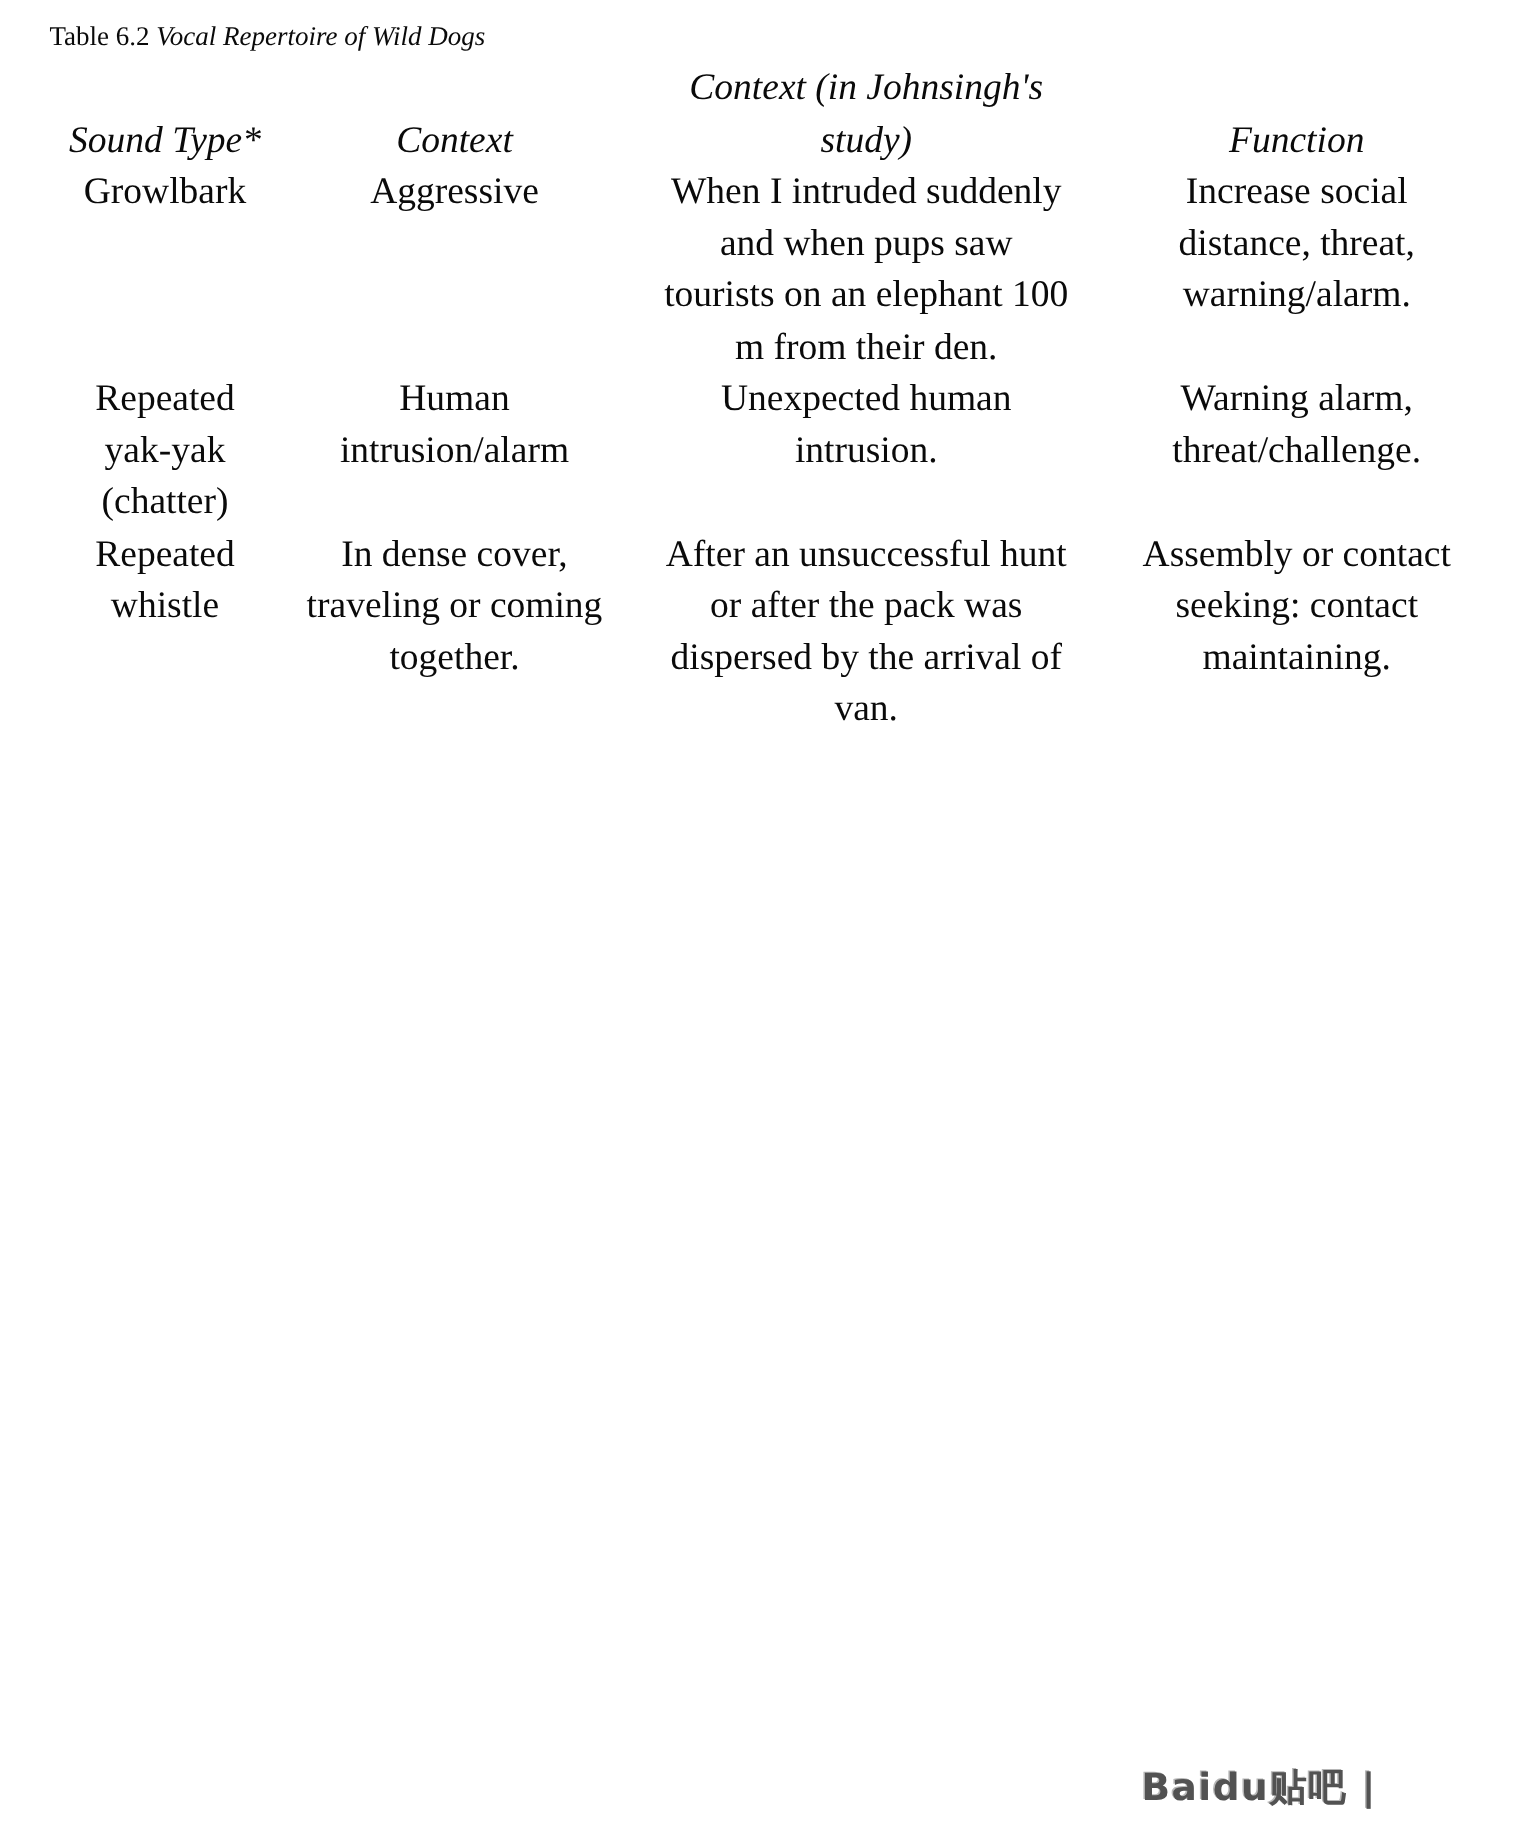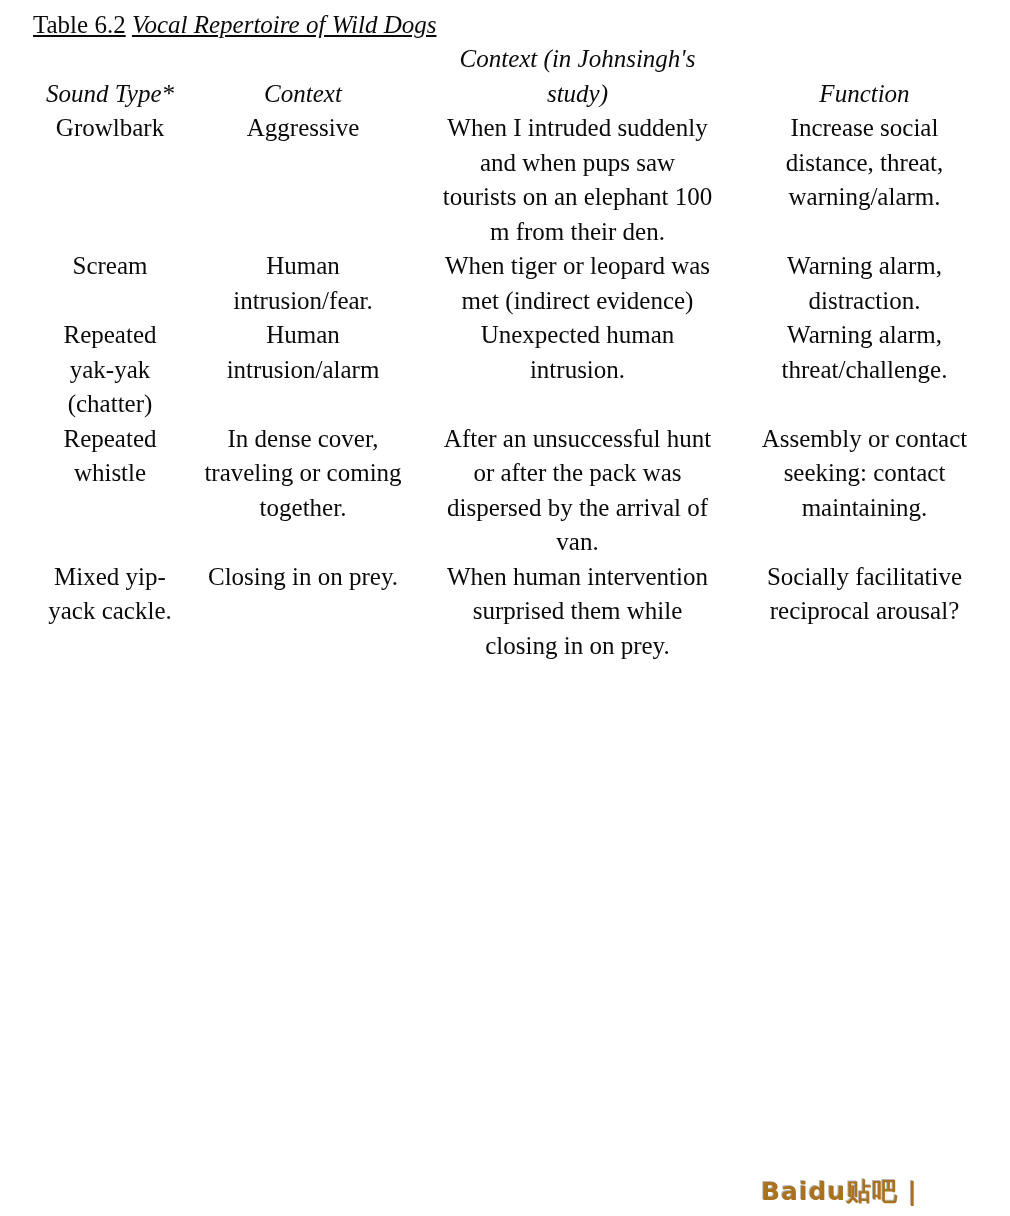--- a/index.html
+++ b/index.html
@@ -12,24 +12,23 @@
     height: 1216px;
     position: relative;
     overflow: hidden;
     font-family: "Liberation Serif", serif;
     color: #0a0a0a;
   }
   .page {
     padding: 7px 16px 0 33px;
   }
   .doc-title {
-    font-size: 25px;
+    font-size: 18px;
     line-height: 35px;
     white-space: nowrap;
-    text-decoration: underline;
   }
   .doc-title .title-prefix {
     margin-right: 0.25em;
   }
   .doc-title .title-name {
     font-style: italic;
   }
   table.repertoire {
     border-collapse: collapse;
     table-layout: fixed;
@@ -62,21 +61,21 @@
     width: 977px;
   }
   .watermark {
     position: absolute;
     right: 92px;
     bottom: 8px;
     font-family: "DejaVu Sans", sans-serif;
     font-size: 25px;
     font-weight: bold;
     letter-spacing: 1px;
-    color: #a16207;
+    color: #404040;
     text-shadow: -1px -1px 0 #b0b0b0, 1px 1px 0 #ffffff;
     opacity: 0.9;
     margin-top: 36px;
   }
 </style>
 </head>
 <body>
 
 <div class="page">
 
@@ -106,29 +105,20 @@
         <td>Aggressive</td>
         <td>When I intruded suddenly
 and when pups saw
 tourists on an elephant 100
 m from their den.</td>
         <td>Increase social
 distance, threat,
 warning/alarm.</td>
       </tr>
       <tr>
-        <td>Scream</td>
-        <td>Human
-intrusion/fear.</td>
-        <td>When tiger or leopard was
-met (indirect evidence)</td>
-        <td>Warning alarm,
-distraction.</td>
-      </tr>
-      <tr>
         <td>Repeated
 yak-yak
 (chatter)</td>
         <td>Human
 intrusion/alarm</td>
         <td>Unexpected human
 intrusion.</td>
         <td>Warning alarm,
 threat/challenge.</td>
       </tr>
@@ -139,29 +129,19 @@
 traveling or coming
 together.</td>
         <td>After an unsuccessful hunt
 or after the pack was
 dispersed by the arrival of
 van.</td>
         <td>Assembly or contact
 seeking: contact
 maintaining.</td>
       </tr>
-      <tr>
-        <td>Mixed yip-
-yack cackle.</td>
-        <td>Closing in on prey.</td>
-        <td>When human intervention
-surprised them while
-closing in on prey.</td>
-        <td>Socially facilitative
-reciprocal arousal?</td>
-      </tr>
     </tbody>
   </table>
 
 
 </div>
 
 <div class="watermark">Baidu贴吧 |</div>
 
 </body></html>

